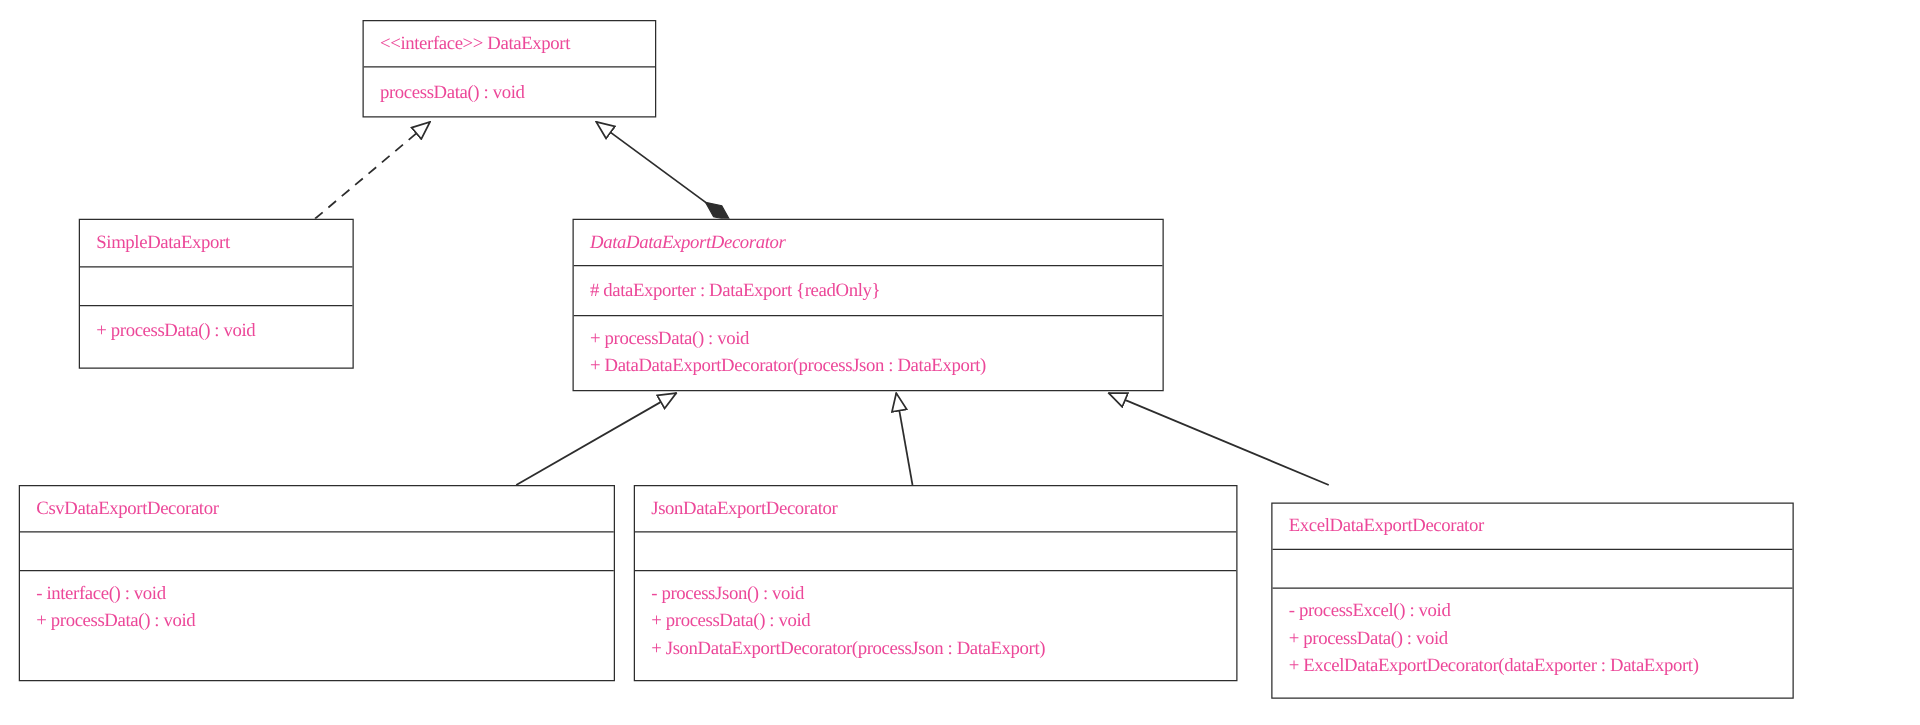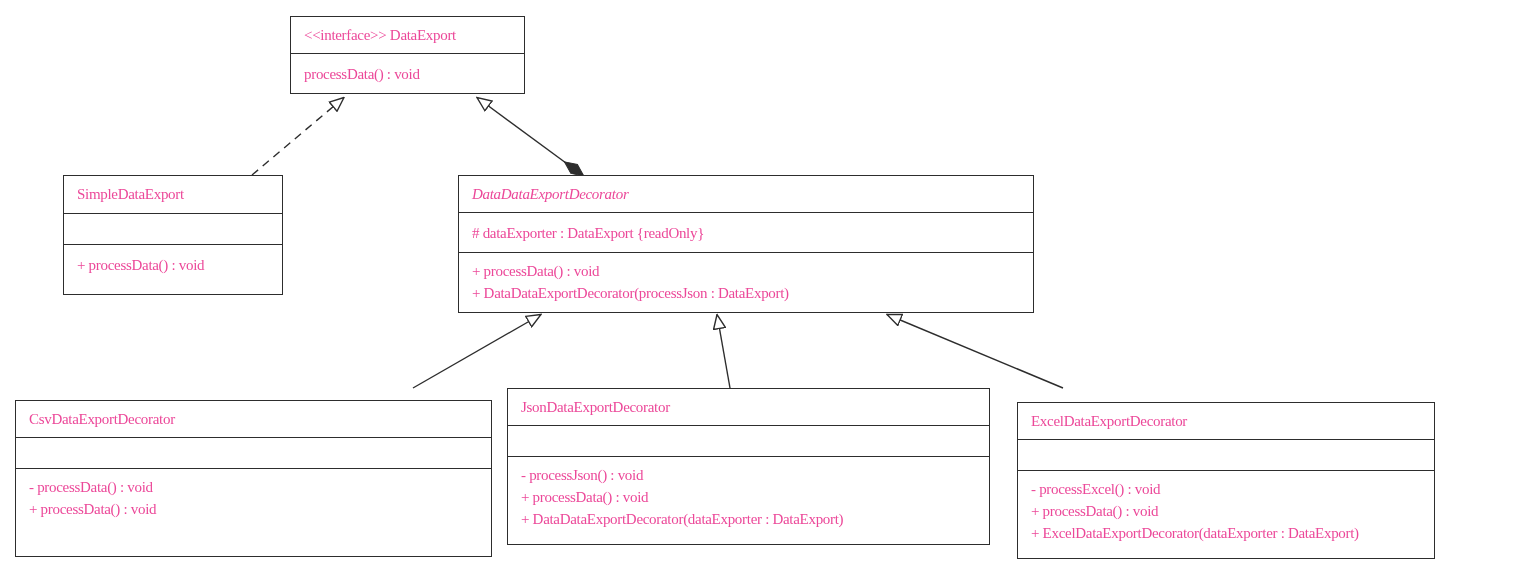--- a/index.html
+++ b/index.html
@@ -84,53 +84,53 @@
   <div class="uml-box" style="left:63px; top:175px; width:220px; height:120px;">
     <div class="compartment title-compartment" style="height:37px;">
       <span>SimpleDataExport</span>
     </div>
     <div class="compartment" style="height:31px;"></div>
     <div class="compartment grow members" style="padding-top:9px;">
       <div class="member-line">+ processData() : void</div>
     </div>
   </div>
 
-  <div class="uml-box" style="left:458px; top:175px; width:576px; height:138px;">
+  <div class="uml-box" style="left:458px; top:175px; width:473px; height:138px;">
     <div class="compartment title-compartment abstract" style="height:36px;">
       <span>DataDataExportDecorator</span>
     </div>
     <div class="compartment members centered" style="height:40px;">
       <div class="member-line"># dataExporter : DataExport {readOnly}</div>
     </div>
     <div class="compartment grow members">
       <div class="member-line">+ processData() : void</div>
       <div class="member-line">+ DataDataExportDecorator(processJson : DataExport)</div>
     </div>
   </div>
 
-  <div class="uml-box" style="left:15px; top:400px; width:477px; height:157px;">
+  <div class="uml-box" style="left:15px; top:388px; width:477px; height:157px;">
     <div class="compartment title-compartment" style="height:36px;">
       <span>CsvDataExportDecorator</span>
     </div>
     <div class="compartment" style="height:31px;"></div>
     <div class="compartment grow members">
-      <div class="member-line">- processData() : void</div>
+      <div class="member-line">- interface() : void</div>
       <div class="member-line">+ processData() : void</div>
     </div>
   </div>
 
   <div class="uml-box" style="left:507px; top:388px; width:483px; height:157px;">
     <div class="compartment title-compartment" style="height:36px;text-align:right;">
       <span>JsonDataExportDecorator</span>
     </div>
     <div class="compartment" style="height:31px;"></div>
     <div class="compartment grow members">
       <div class="member-line">- processJson() : void</div>
       <div class="member-line">+ processData() : void</div>
-      <div class="member-line">+ DataDataExportDecorator(dataExporter : DataExport)</div>
+      <div class="member-line">+ JsonDataExportDecorator(processJson : DataExport)</div>
     </div>
   </div>
 
   <div class="uml-box" style="left:1017px; top:388px; width:418px; height:157px;margin-top:14px;">
     <div class="compartment title-compartment" style="height:36px;">
       <span>ExcelDataExportDecorator</span>
     </div>
     <div class="compartment" style="height:31px;"></div>
     <div class="compartment grow members">
       <div class="member-line">- processExcel() : void</div>

